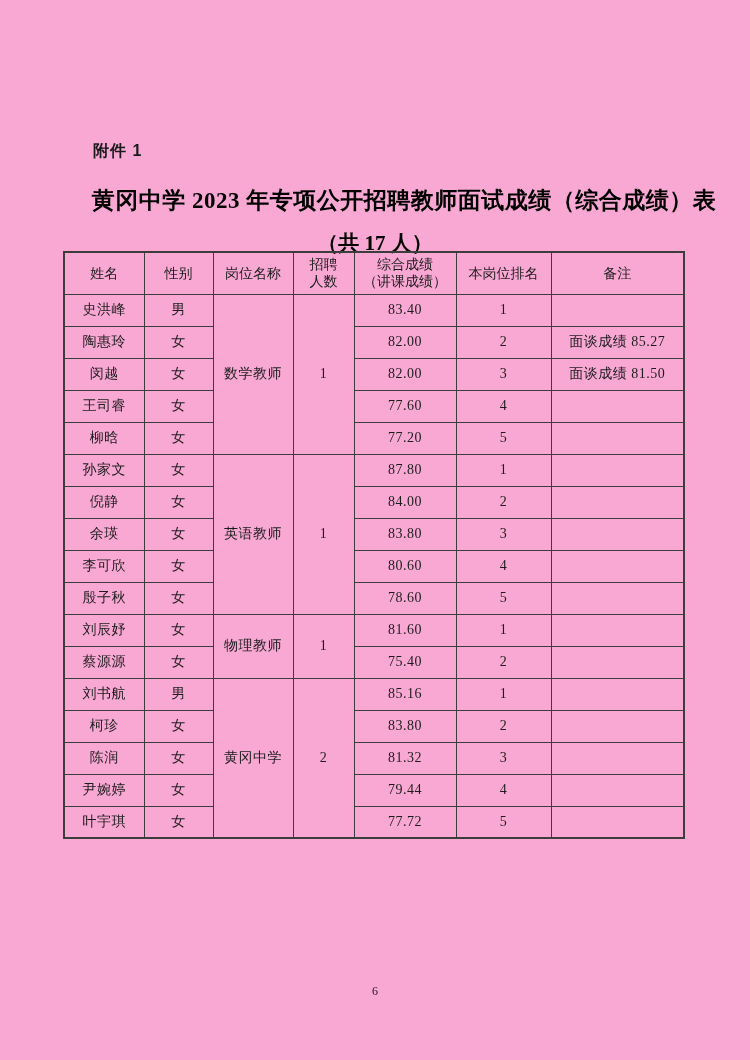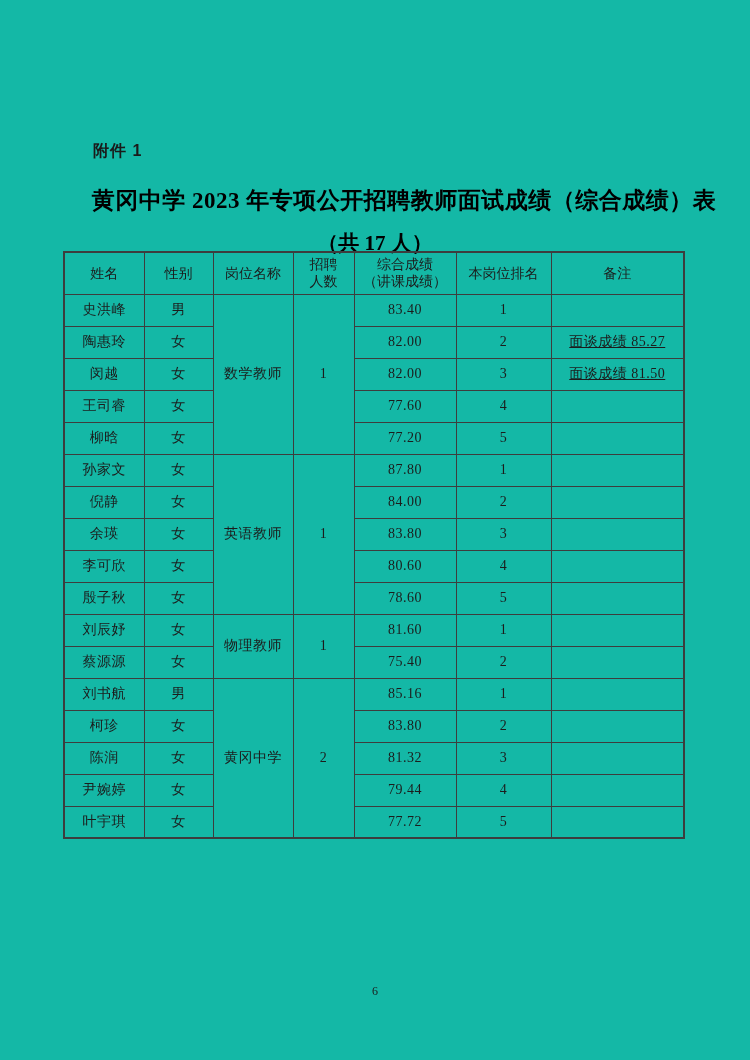--- a/index.html
+++ b/index.html
@@ -6,21 +6,21 @@
   html, body { background: #ffffff; }
   body {
     width: 750px; height: 1060px;
     font-family: "Liberation Serif", "DejaVu Serif", serif;
     color: #000000;
     position: relative;
     overflow: hidden;
   }
   .page {
     position: absolute; inset: 0;
-    background: #14b8a6;
+    background: #f9a8d4;
   }
   .attachment {
     position: absolute;
     left: 93px; top: 141px;
     font-family: "Liberation Sans", "DejaVu Sans", sans-serif;
     font-weight: 600;
     font-size: 16px;
     letter-spacing: 1px;
     color: #1a1a1a;
   }
@@ -68,21 +68,20 @@
     line-height: 1.25;
   }
   table.score-table td {
     font-family: "Liberation Serif", "DejaVu Serif", serif;
     letter-spacing: 0.5px;
   }
   td.remark-cell {
     text-align: left;
     padding-left: 10px;
     letter-spacing: 1px;
-    text-decoration: underline;
   }
   .page-number {
     position: absolute;
     left: 0; top: 984px; width: 750px;
     text-align: center;
     font-size: 12px;
     font-family: "Liberation Serif", "DejaVu Serif", serif;
     color: #1c1c1c;
   }
 </style>

